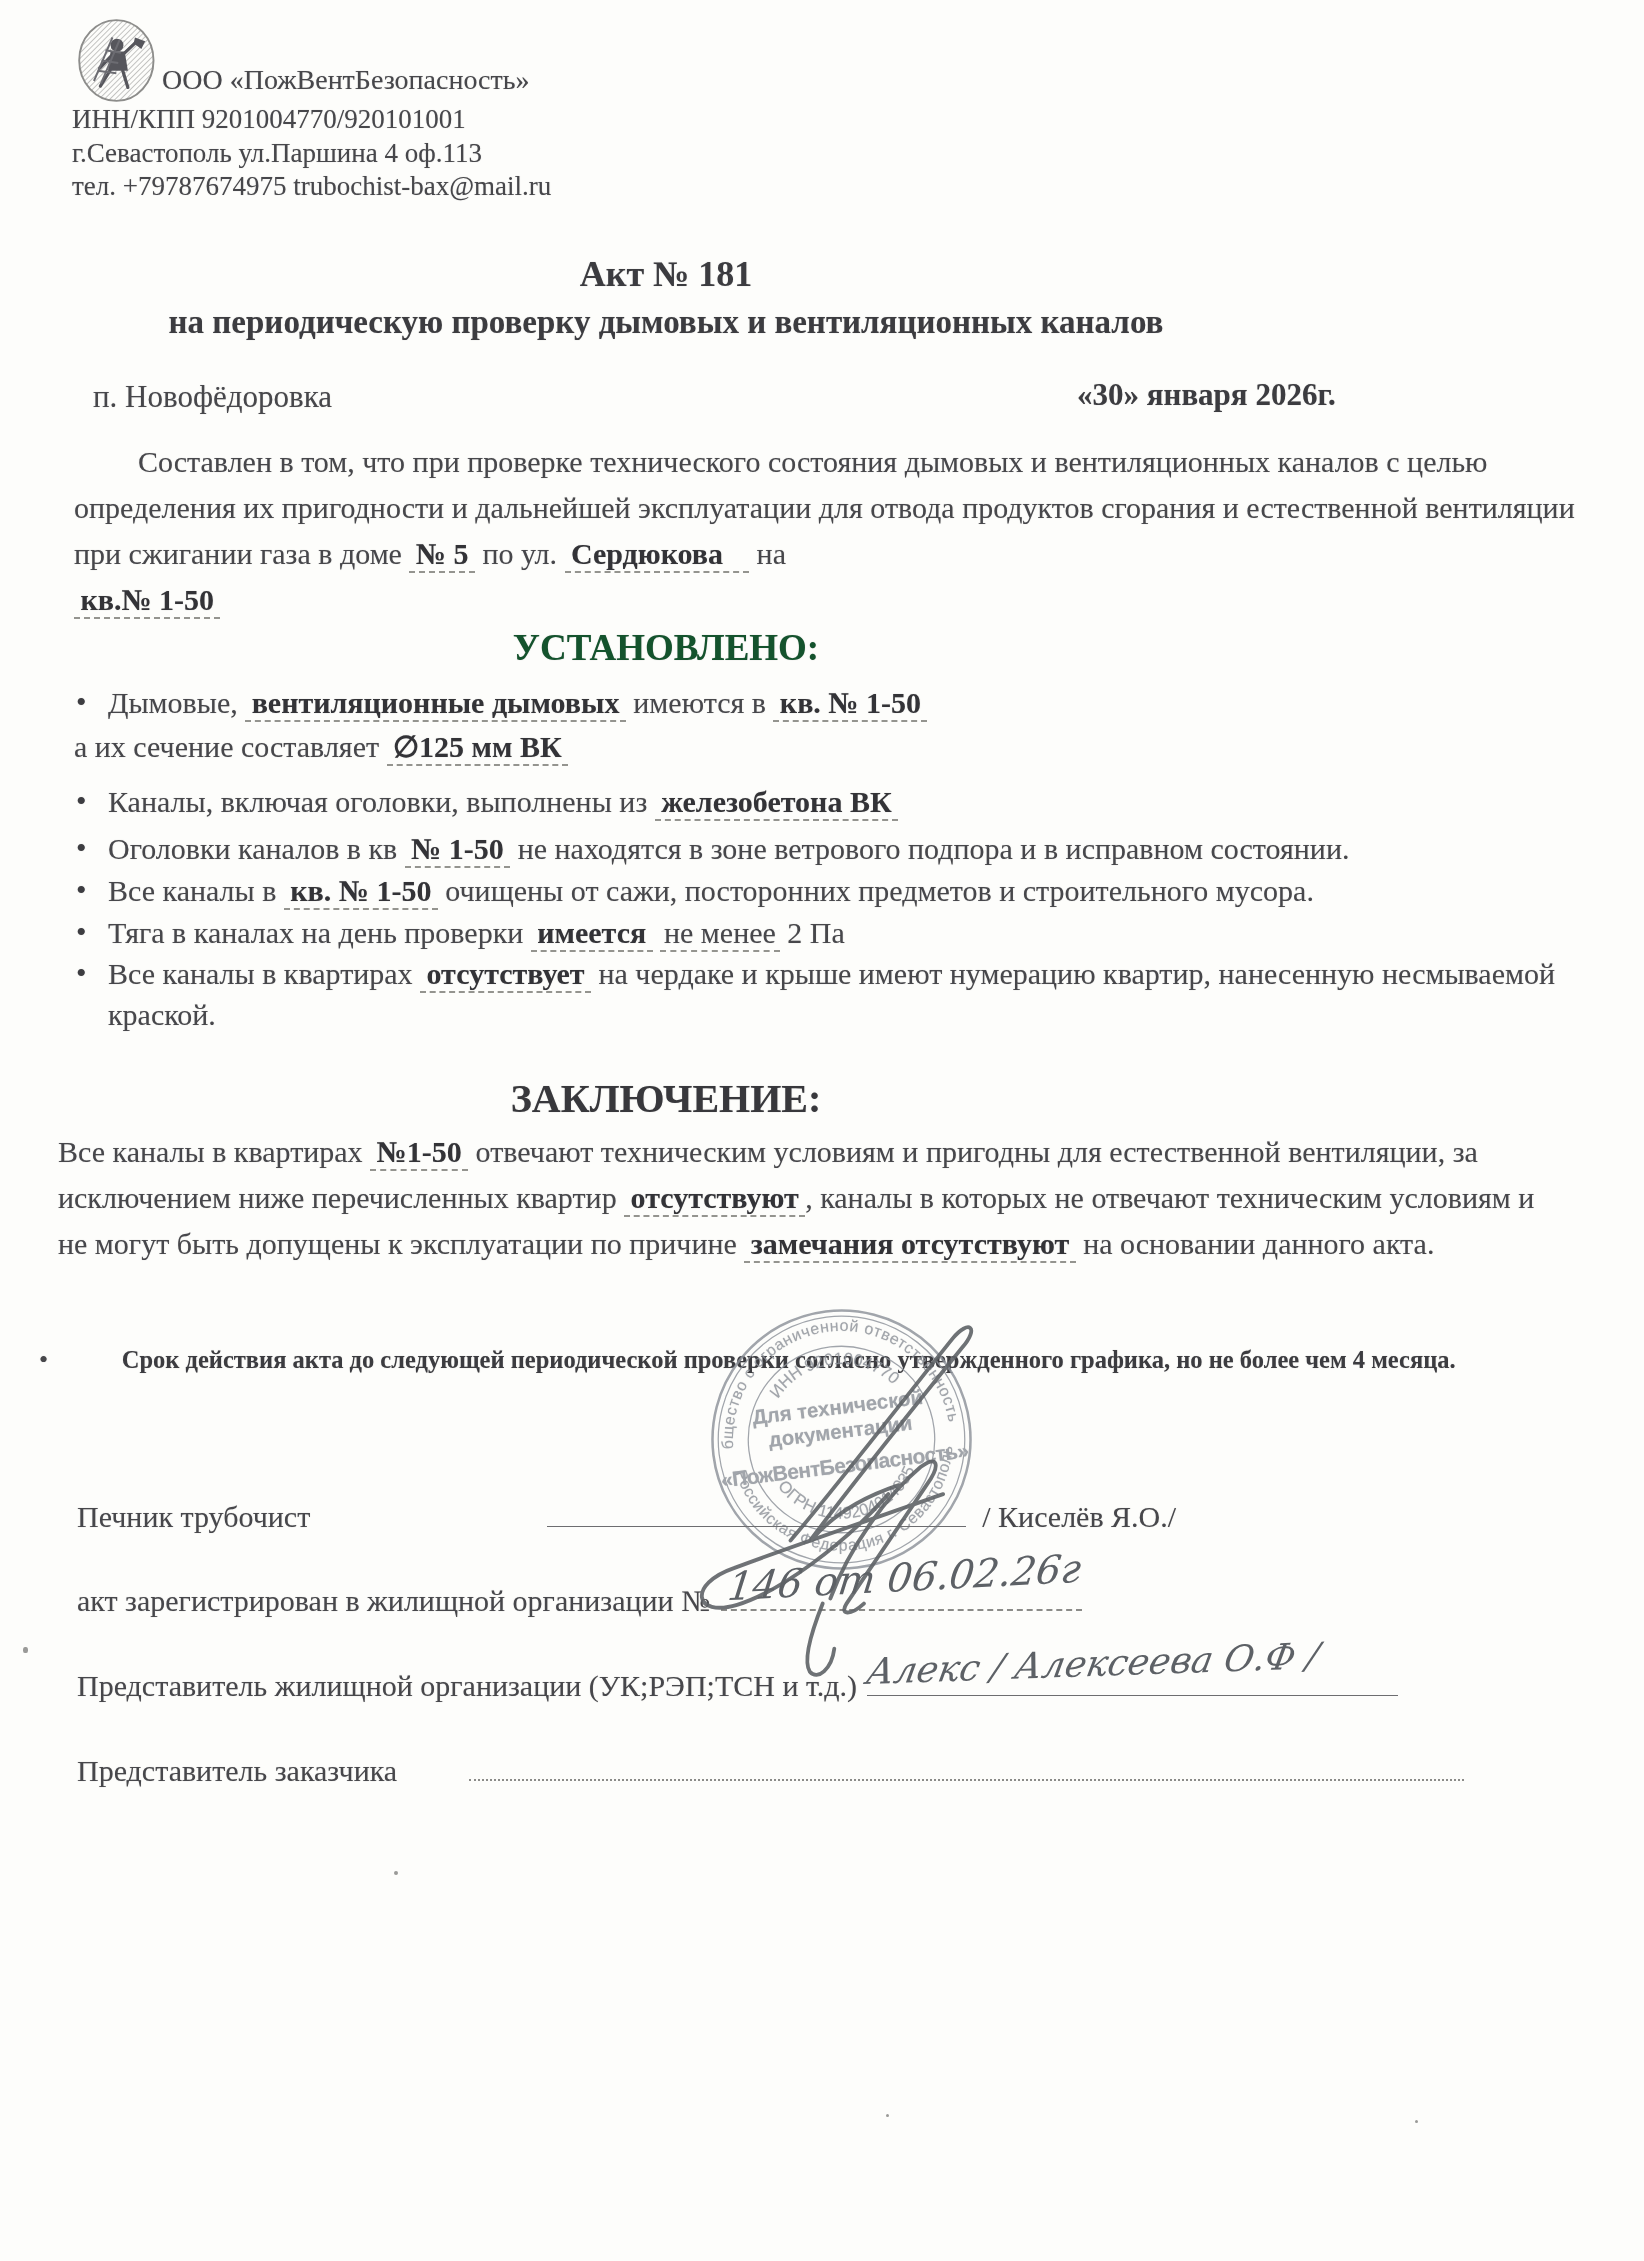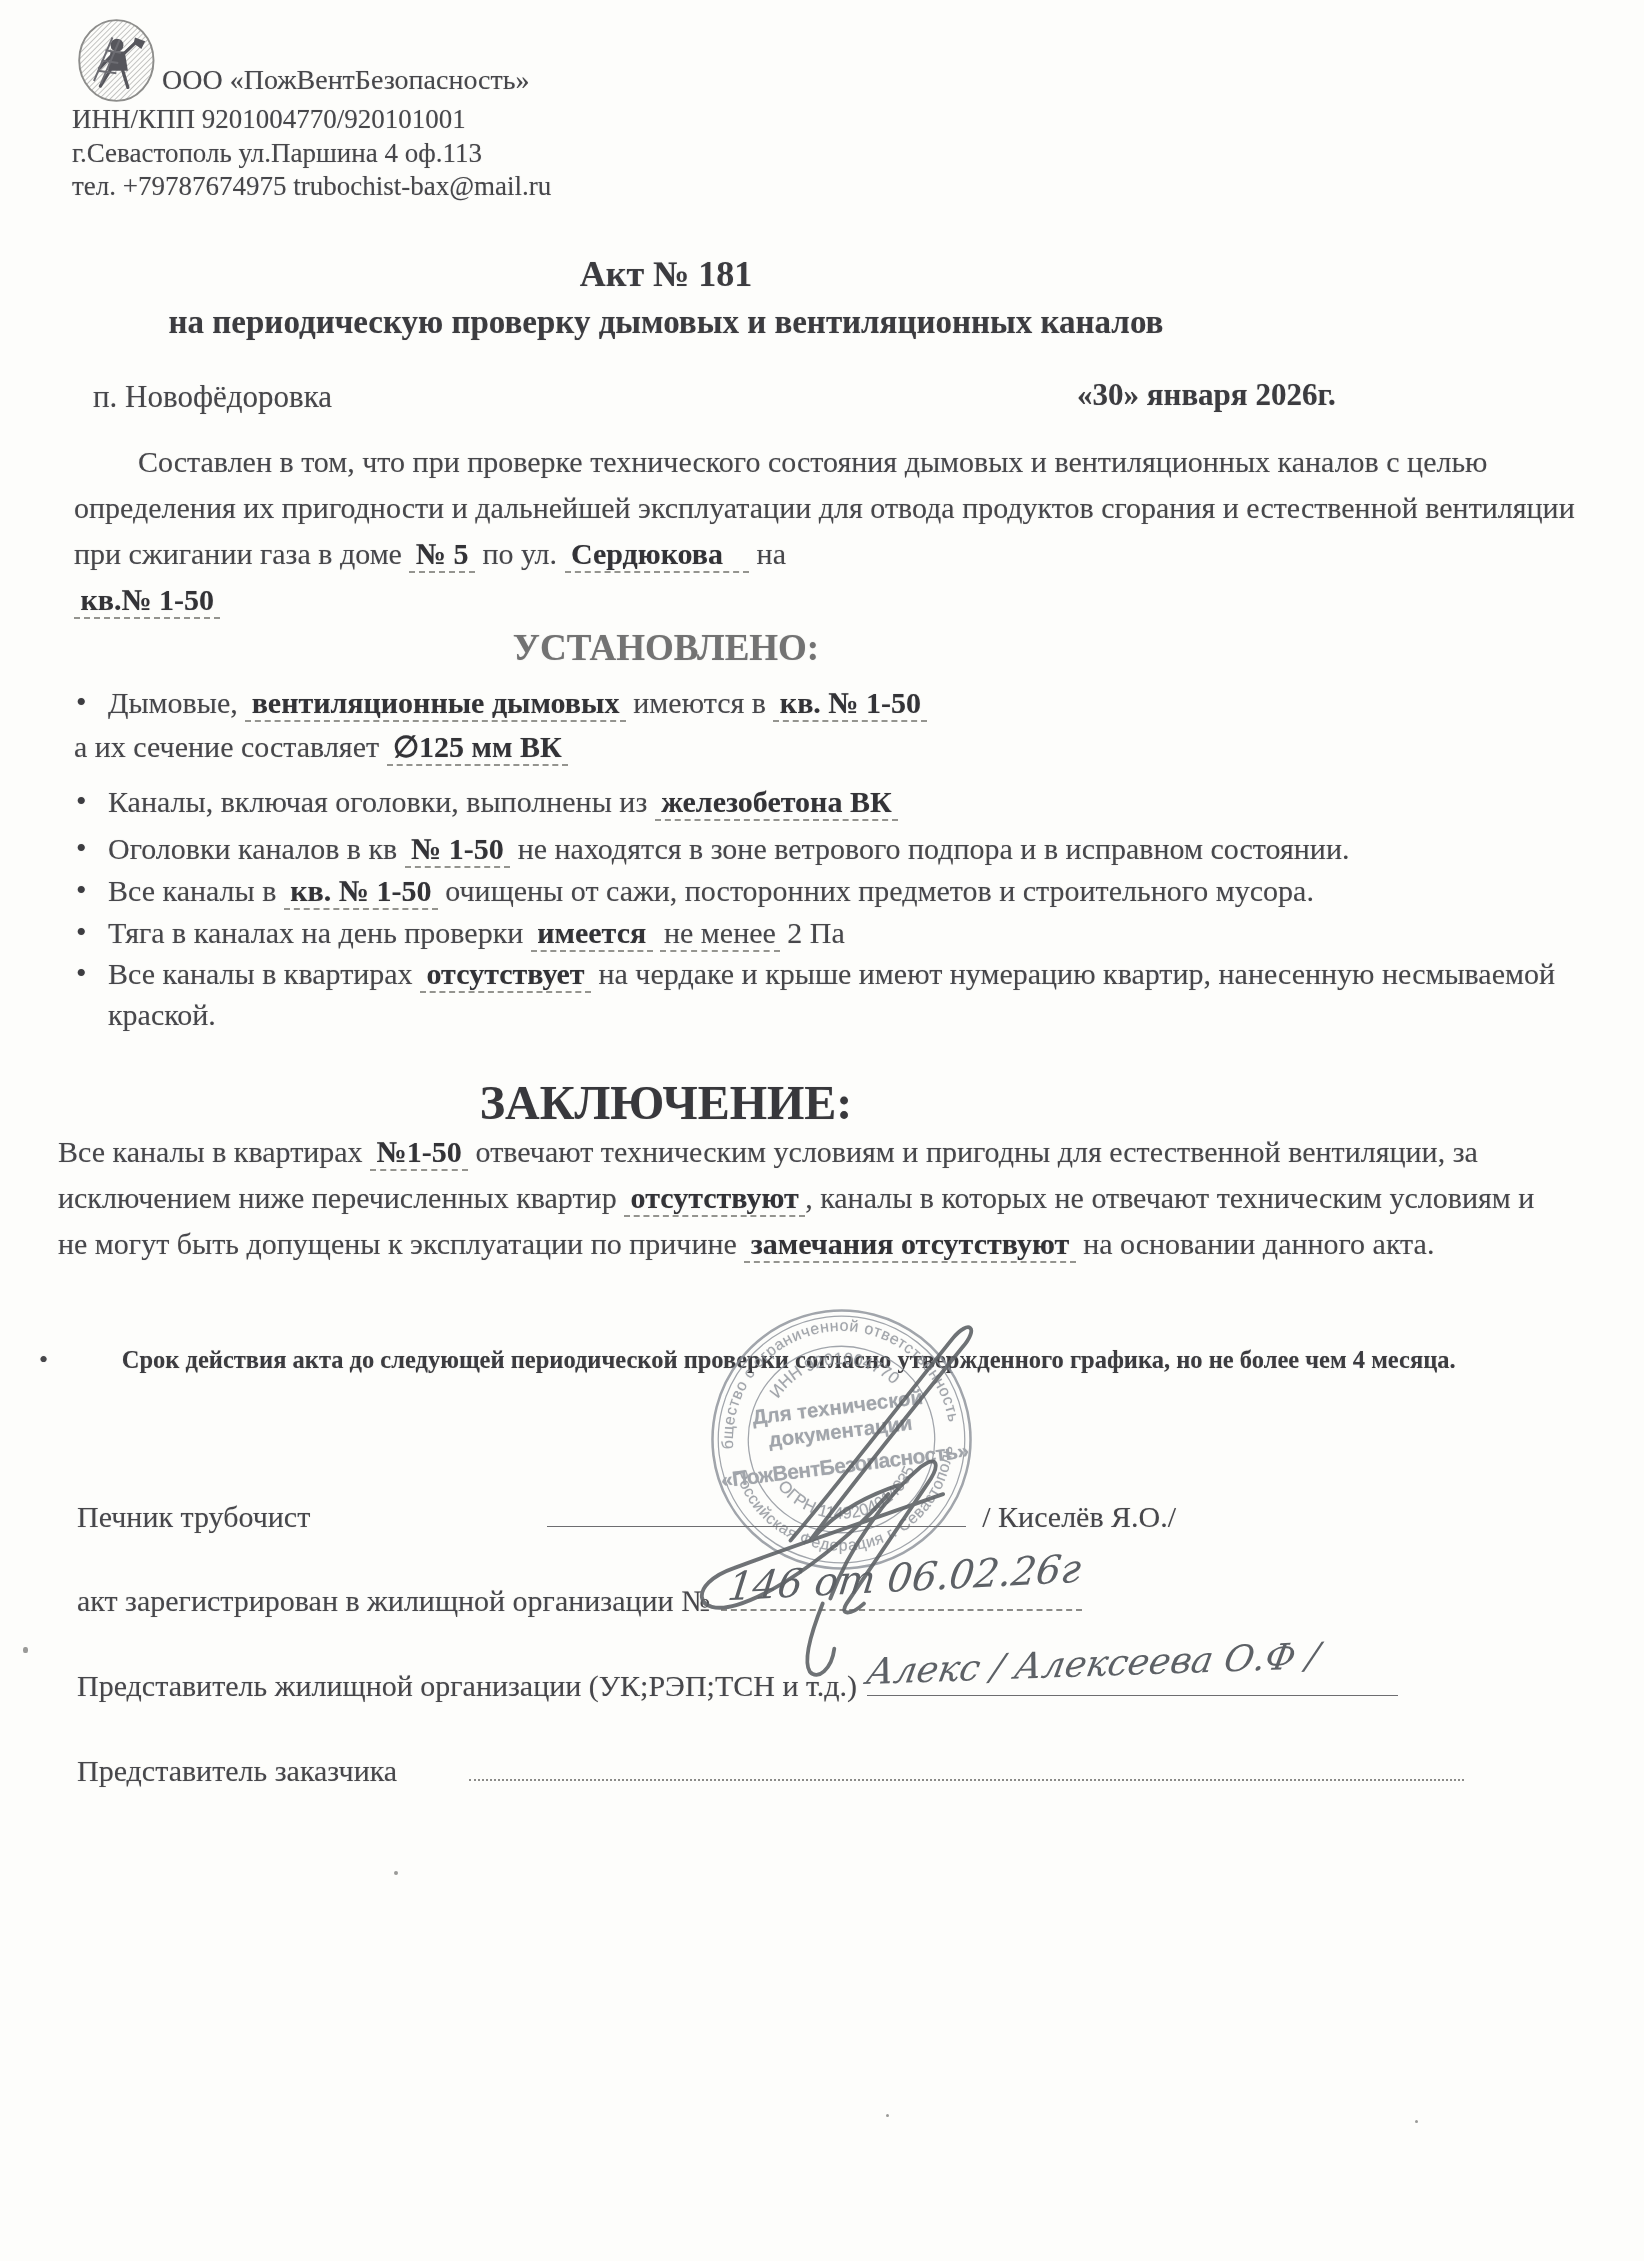--- a/index.html
+++ b/index.html
@@ -74,21 +74,21 @@
   <div class="abs body-t" style="left:74px;top:439px;width:1504px;text-indent:64px;">
     <span>Составлен в том, что при проверке технического состояния дымовых и вентиляционных каналов с целью определения их пригодности и дальнейшей эксплуатации для отвода продуктов сгорания и естественной вентиляции при сжигании газа в доме</span>
     <span class="fill">№ 5</span>
     <span>по ул.</span>
     <span class="fill" style="padding-right:26px;">Сердюкова</span>
     <span>на</span>
     <br>
     <span class="fill">кв.№ 1-50</span>
   </div>
 
-  <div class="abs ctr b" style="top:626px;font-size:37px;color:#737373;text-align:center;">УСТАНОВЛЕНО:</div>
+  <div class="abs ctr b" style="top:626px;font-size:37px;color:#14532d;text-align:center;">УСТАНОВЛЕНО:</div>
 
   <div class="li" style="top:682px;">
     <span>Дымовые,</span>
     <span class="fill">вентиляционные дымовых</span>
     <span>имеются в</span>
     <span class="fill">кв. № 1-50</span>
   </div>
   <div class="abs" style="left:74px;top:729px;font-size:30px;">
     <span>а их сечение составляет</span>
     <span class="fill">∅125 мм ВК</span>
@@ -112,21 +112,21 @@
     <span class="fill">имеется</span>
     <span class="ufill">не менее</span>
     <span>2 Па</span>
   </div>
   <div class="li" style="top:953px;width:1507px;">
     <span>Все каналы в квартирах</span>
     <span class="fill">отсутствует</span>
     <span>на чердаке и крыше имеют нумерацию квартир, нанесенную несмываемой краской.</span>
   </div>
 
-  <div class="abs ctr b" style="top:1075px;font-size:48px;color:#38383c;">ЗАКЛЮЧЕНИЕ:</div>
+  <div class="abs ctr b" style="top:1075px;font-size:40px;color:#38383c;">ЗАКЛЮЧЕНИЕ:</div>
   <div class="abs body-t" style="left:58px;top:1129px;width:1504px;">
     <span>Все каналы в квартирах</span>
     <span class="fill">№1-50</span>
     <span>отвечают техническим условиям и пригодны для естественной вентиляции, за исключением ниже перечисленных квартир</span>
     <span class="fill">отсутствуют</span><span>, каналы в которых не отвечают техническим условиям и не могут быть допущены к эксплуатации по причине</span>
     <span class="fill">замечания отсутствуют</span>
     <span>на основании данного акта.</span>
   </div>
 
   <div class="abs" style="left:39px;top:1345px;width:1572px;">

